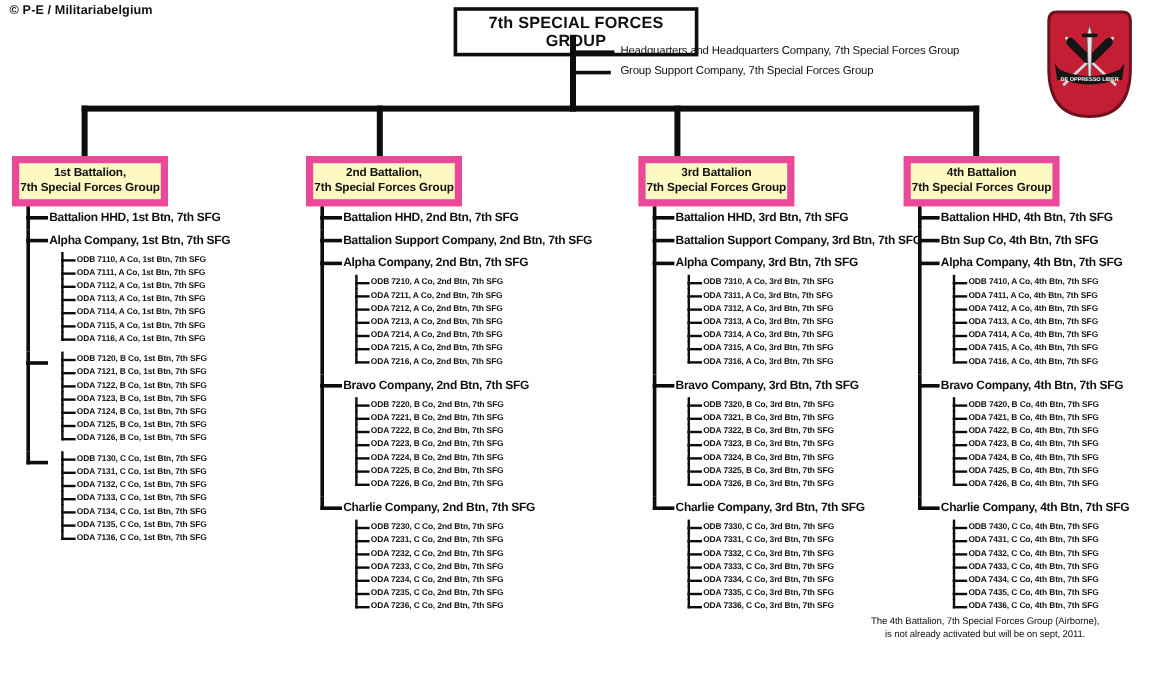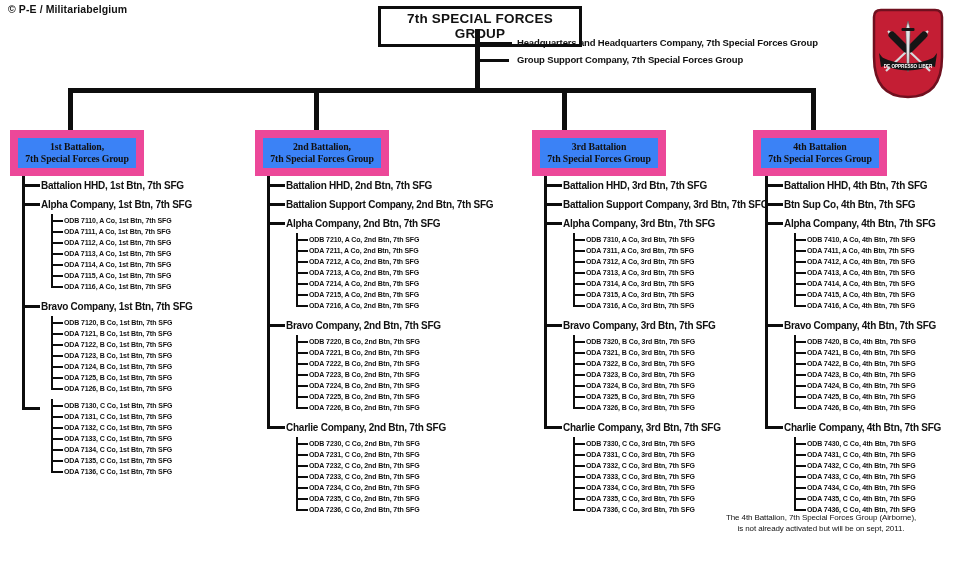--- a/index.html
+++ b/index.html
@@ -10,27 +10,27 @@
     -webkit-font-smoothing:antialiased;
   }
   .line{position:absolute;background:#0d0d0d;}
   
   .copyright{position:absolute;left:8px;top:3px;font-size:10.5px;font-weight:600;letter-spacing:.1px;}
   .title-box{
     position:absolute;left:378px;top:6px;width:198px;
     border:3px solid #0d0d0d;background:#fff;text-align:center;
     font-size:13.5px;font-weight:bold;letter-spacing:.2px;padding:2px 0 3px;
   }
-  .stub-label{position:absolute;font-size:9.5px;font-weight:bold;letter-spacing:-.15px;white-space:nowrap;}
+  .stub-label{position:absolute;font-size:9.5px;font-weight:normal;letter-spacing:-.15px;white-space:nowrap;}
   
   .bn-col{position:absolute;top:130px;width:250px;}
   .bn-box{
-    width:118px;border:8px solid #ec4899;background:#3b82f6;text-align:center;
+    width:118px;border:6px solid #ec4899;background:#fef9c3;text-align:center;
     font-size:9.8px;font-weight:bold;line-height:12px;padding:3px 0;
-    letter-spacing:-.1px;white-space:nowrap;font-family:Liberation Serif, serif;
+    letter-spacing:-.1px;white-space:nowrap;
   }
   ul.bn-tree{list-style:none;margin:0;padding:0 0 0 12px;}
   ul.bn-tree>li{position:relative;padding-left:19px;}
   ul.bn-tree>li>span{display:block;line-height:19px;font-size:10px;font-weight:bold;
     letter-spacing:-.25px;white-space:nowrap;}
   ul.bn-tree>li::before{
     content:"";position:absolute;left:0;top:0;width:15px;height:8px;
     border-left:3px solid #0d0d0d;border-bottom:3px solid #0d0d0d;
   }
   ul.bn-tree>li:not(:last-child)::after{
@@ -121,21 +121,20 @@
             </li>
             <li>
               <span>ODA 7115, A Co, 1st Btn, 7th SFG</span>
             </li>
             <li>
               <span>ODA 7116, A Co, 1st Btn, 7th SFG</span>
             </li>
           </ul>
         </li>
         <li>
-          <span>Bravo Company, 1st Btn, 7th SFG</span>
           <ul class="team-list">
             <li>
               <span>ODB 7120, B Co, 1st Btn, 7th SFG</span>
             </li>
             <li>
               <span>ODA 7121, B Co, 1st Btn, 7th SFG</span>
             </li>
             <li>
               <span>ODA 7122, B Co, 1st Btn, 7th SFG</span>
             </li>

